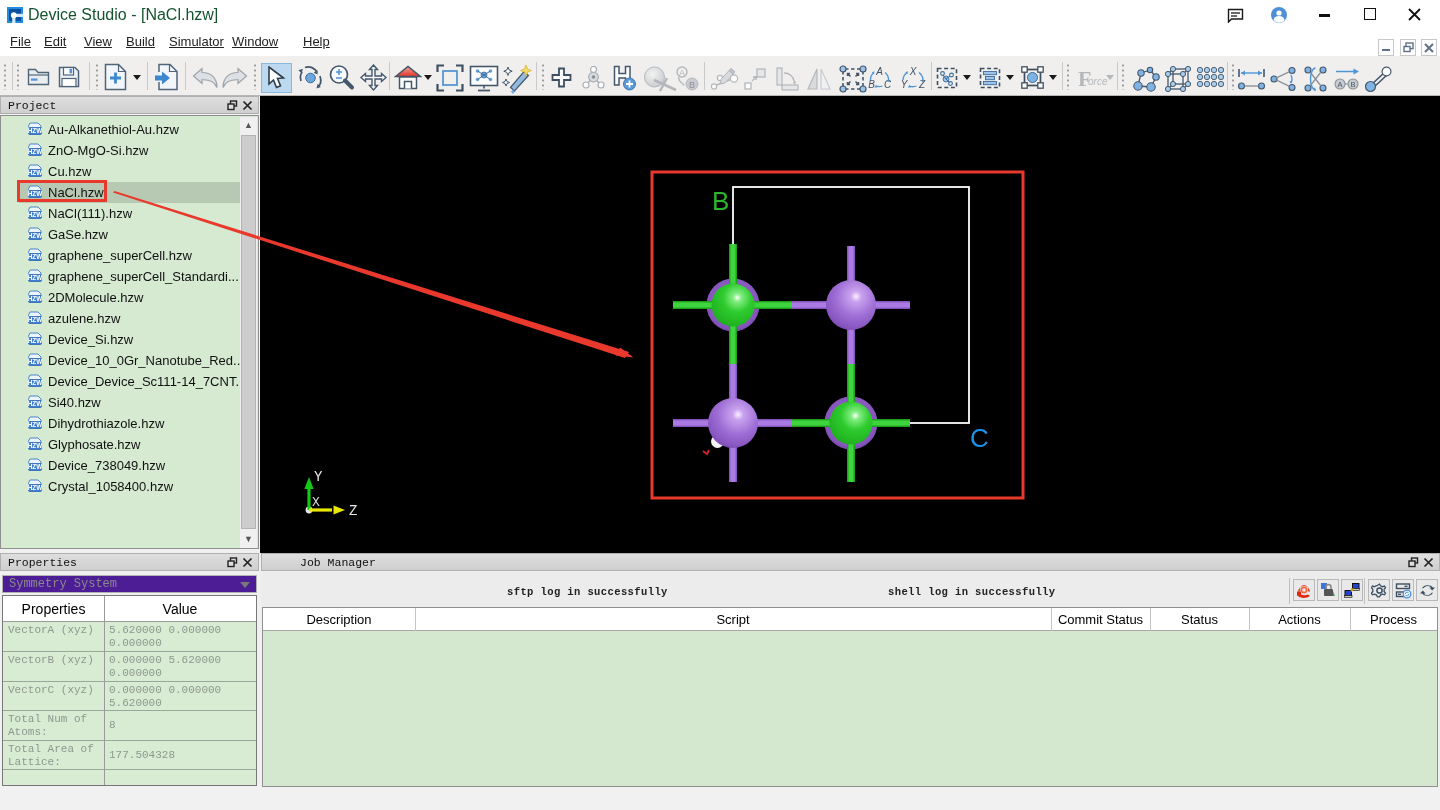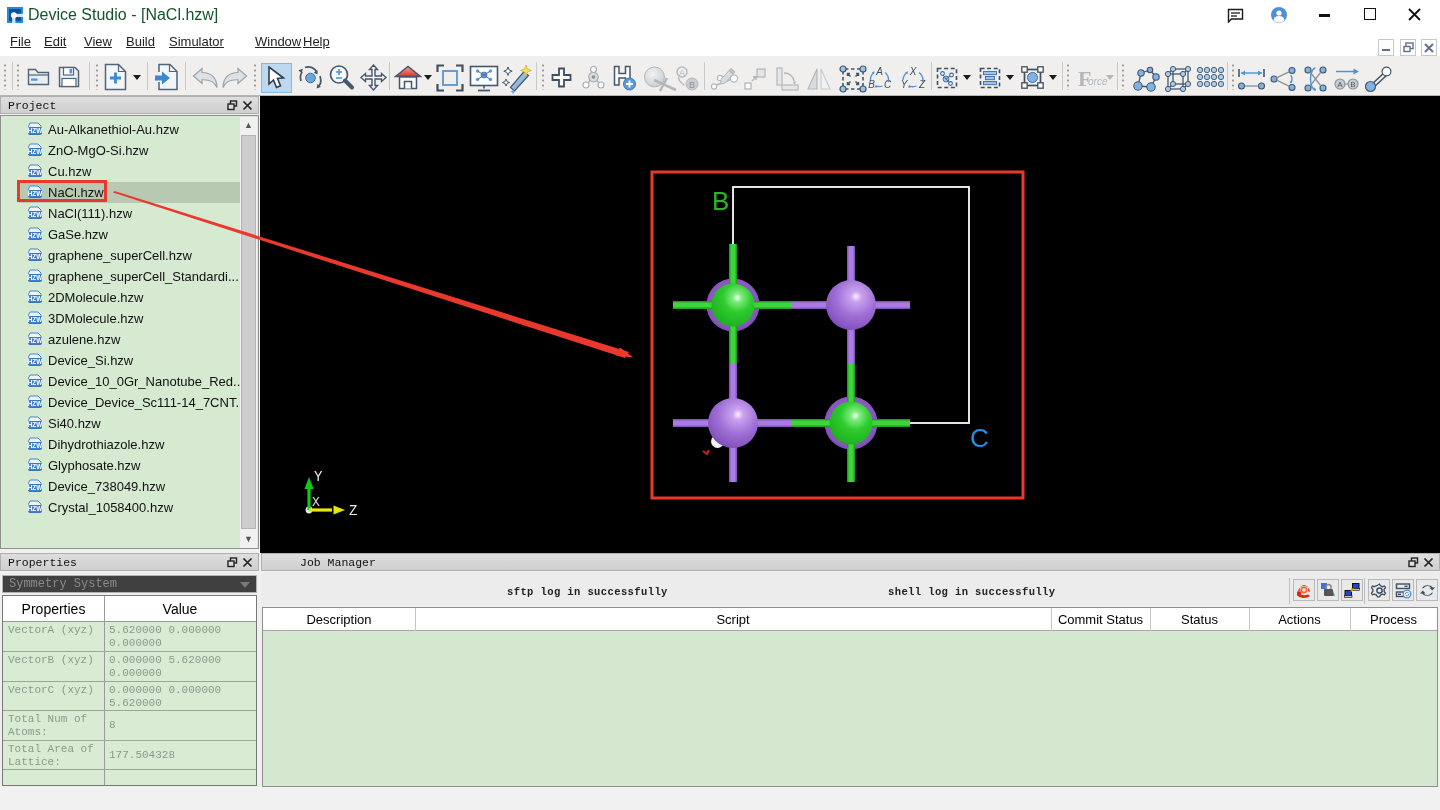--- a/index.html
+++ b/index.html
@@ -34,21 +34,21 @@
 #props-title { left:0; top:553px; width:259px; }
 #job-title { left:261px; top:553px; width:1179px;padding-left:38px; }
 
 #project-body { position:absolute; left:0; top:115px; width:259px; height:434px; background:#d5ead1; border:1px solid #8f8f8f; }
 #project-list { position:absolute; left:1px; top:3px; width:240px; }
 .pitem { position:relative; height:21px; font-size:13px; color:#111; line-height:21px; white-space:nowrap; }
 .pitem .txt { position:absolute; left:46px; top:0; }
 .pitem svg { position:absolute; left:26px; top:3px; }
 #vscroll { position:absolute; right:1px; top:1px; width:17px; height:431px; background:#f0f0f0; }
 
-#props-combo { position:absolute; left:2px; top:575px; width:255px; height:18px; background:#404040; border:1px solid #b2b2b2;
+#props-combo { position:absolute; left:2px; top:575px; width:255px; height:18px; background:#4c1d95; border:1px solid #b2b2b2;
   font-family:"Liberation Mono", monospace; font-size:12px; color:#8a8a8a; line-height:16px; padding-left:6px; }
 #props-table { position:absolute; left:2px; top:595px; width:255px; height:191px; background:#d7ecd3; border:1px solid #787878; }
 
 
 #viewport { position:absolute; left:260px; top:96px; width:1180px; height:457px; background:#000; }
 
 
 #job-top { position:absolute; left:261px; top:572px; width:1179px; height:35px; background:#ececec; }
 #job-table { position:absolute; left:262px; top:607px; width:1176px; height:180px; background:#d3e8cf; border:1px solid #8f8f8f; }
 
@@ -95,21 +95,21 @@
     <path d="M1,1 L12,12 M12,1 L1,12" stroke="#111" stroke-width="1.8"></path>
   </svg>
 </div>
 
 <div id="menubar">
   <span style="left:10px">File</span>
   <span style="left:44px">Edit</span>
   <span style="left:84px">View</span>
   <span style="left:126px">Build</span>
   <span style="left:169px">Simulator</span>
-  <span style="left:255px">Window</span>
+  <span style="left:232px">Window</span>
   <span style="left:303px">Help</span>
   <div style="position:absolute;right:3px;top:5px;height:19px">
     <span style="position:relative;display:inline-block;width:16px;height:17px;border:1px solid #c8c8c8;background:#fdfdfd;margin-left:1px;vertical-align:top">
       <span style="position:absolute;left:3px;top:9px;width:8px;height:2px;background:#5f7186"></span>
     </span>
     <span style="position:relative;display:inline-block;width:16px;height:17px;border:1px solid #c8c8c8;background:#fdfdfd;margin-left:1px;vertical-align:top">
       <svg width="11" height="11" viewBox="0 0 11 11" style="position:absolute;left:2px;top:2px">
         <rect x="3" y="1" width="7" height="5.6" fill="none" stroke="#5f7186" stroke-width="1.4"></rect>
         <rect x="1" y="4.5" width="6" height="5" fill="#fdfdfd" stroke="#5f7186" stroke-width="1.4"></rect>
       </svg>
@@ -608,26 +608,20 @@
     <div class="pitem">
         <svg width="14" height="14">
           <use href="#hzw"></use>
         </svg>
         <span class="txt">2DMolecule.hzw</span>
       </div>
     <div class="pitem">
         <svg width="14" height="14">
           <use href="#hzw"></use>
         </svg>
-        <span class="txt">3DMolecule.hzw</span>
-      </div>
-    <div class="pitem">
-        <svg width="14" height="14">
-          <use href="#hzw"></use>
-        </svg>
         <span class="txt">azulene.hzw</span>
       </div>
     <div class="pitem">
         <svg width="14" height="14">
           <use href="#hzw"></use>
         </svg>
         <span class="txt">Device_Si.hzw</span>
       </div>
     <div class="pitem">
         <svg width="14" height="14">

